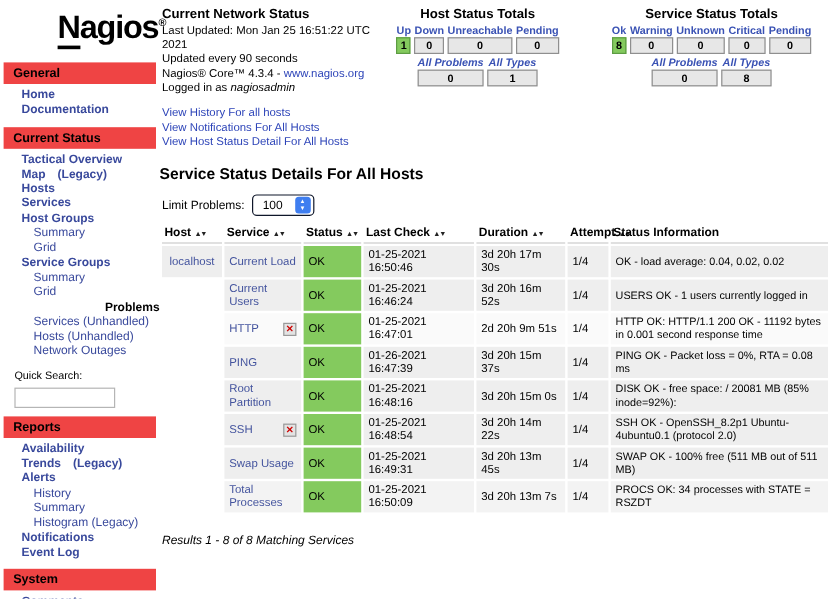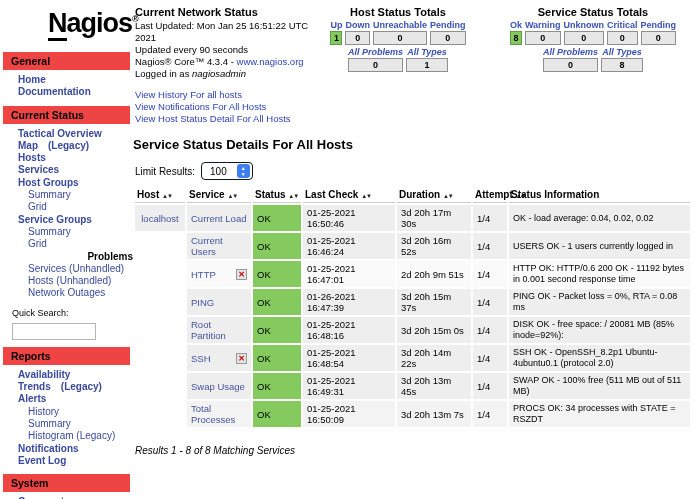--- a/index.html
+++ b/index.html
@@ -203,21 +203,21 @@
             <td class="tot-box sum-box">8</td>
           </tr>
         </tbody>
           </table>
       </div>
     </div>
 
     <div class="page-title">Service Status Details For All Hosts</div>
 
     <div class="limit-row">
-      <span>Limit Results:</span>
+      <span>Limit Problems:</span>
       <span class="mac-select">
         <span class="val">100</span>
         <span class="stepper"><span>▲</span><br><span>▼</span></span>
       </span>
     </div>
 
     <table class="status-table">
       <colgroup>
         <col style="width:50px">
           <col style="width:64px">
@@ -256,21 +256,21 @@
         <td class="c">1/4</td>
         <td class="c info-cell">USERS OK - 1 users currently logged in</td>
       </tr>
       <tr class="row-light">
         <td></td>
         <td class="c"><a class="tbl-link">HTTP</a><span class="svc-icon">✕</span></td>
         <td class="c status-ok">OK</td>
         <td class="c">01-25-2021 16:47:01</td>
         <td class="c">2d 20h 9m 51s</td>
         <td class="c">1/4</td>
-        <td class="c info-cell">HTTP OK: HTTP/0.6 200 OK - 11192 bytes in 0.001 second response time</td>
+        <td class="c info-cell">HTTP OK: HTTP/1.1 200 OK - 11192 bytes in 0.001 second response time</td>
       </tr>
       <tr class="row-gray">
         <td></td>
         <td class="c"><a class="tbl-link">PING</a></td>
         <td class="c status-ok">OK</td>
         <td class="c">01-26-2021 16:47:39</td>
         <td class="c">3d 20h 15m 37s</td>
         <td class="c">1/4</td>
         <td class="c info-cell">PING OK - Packet loss = 0%, RTA = 0.08 ms</td>
       </tr>

